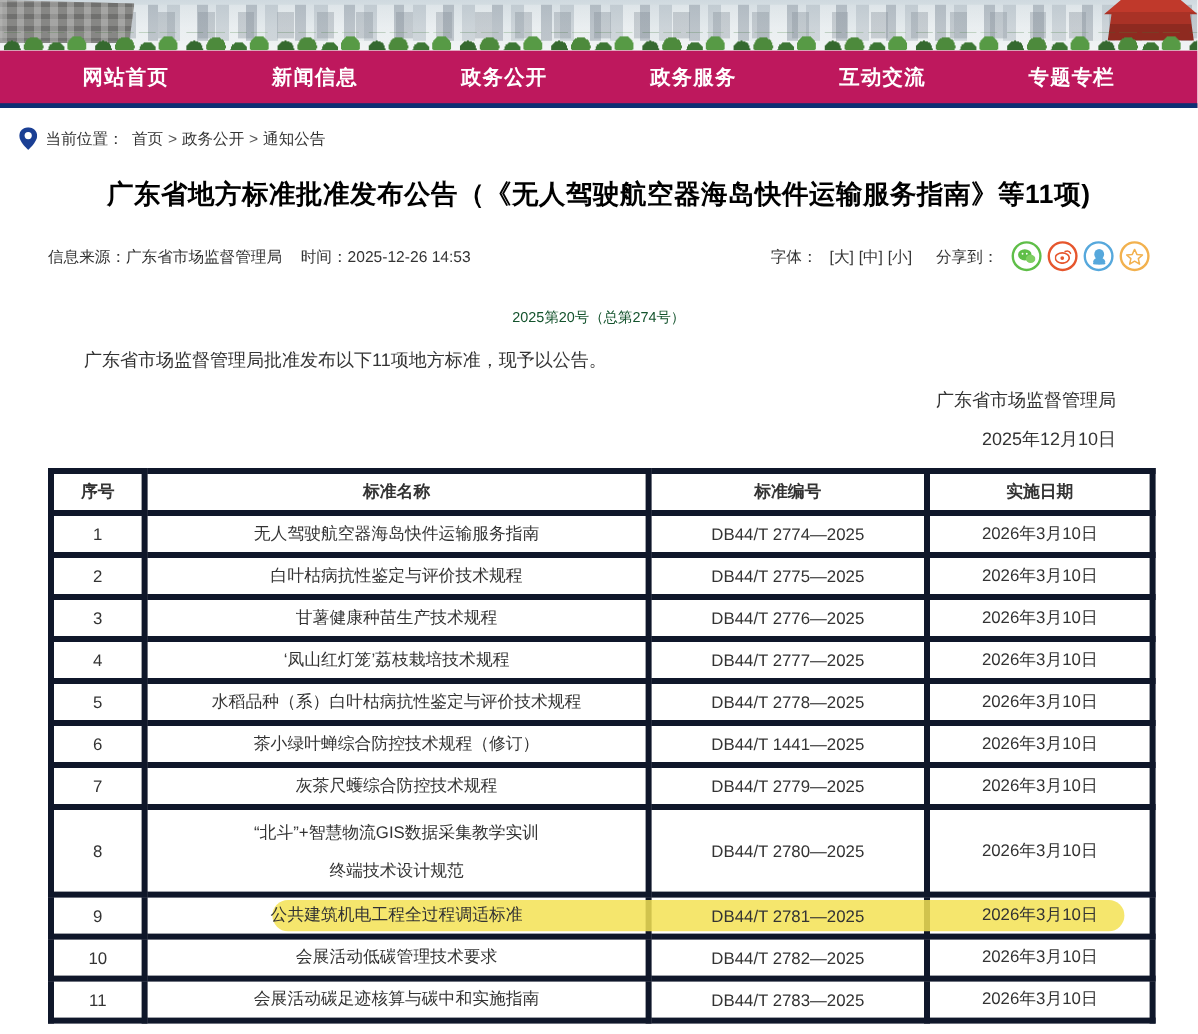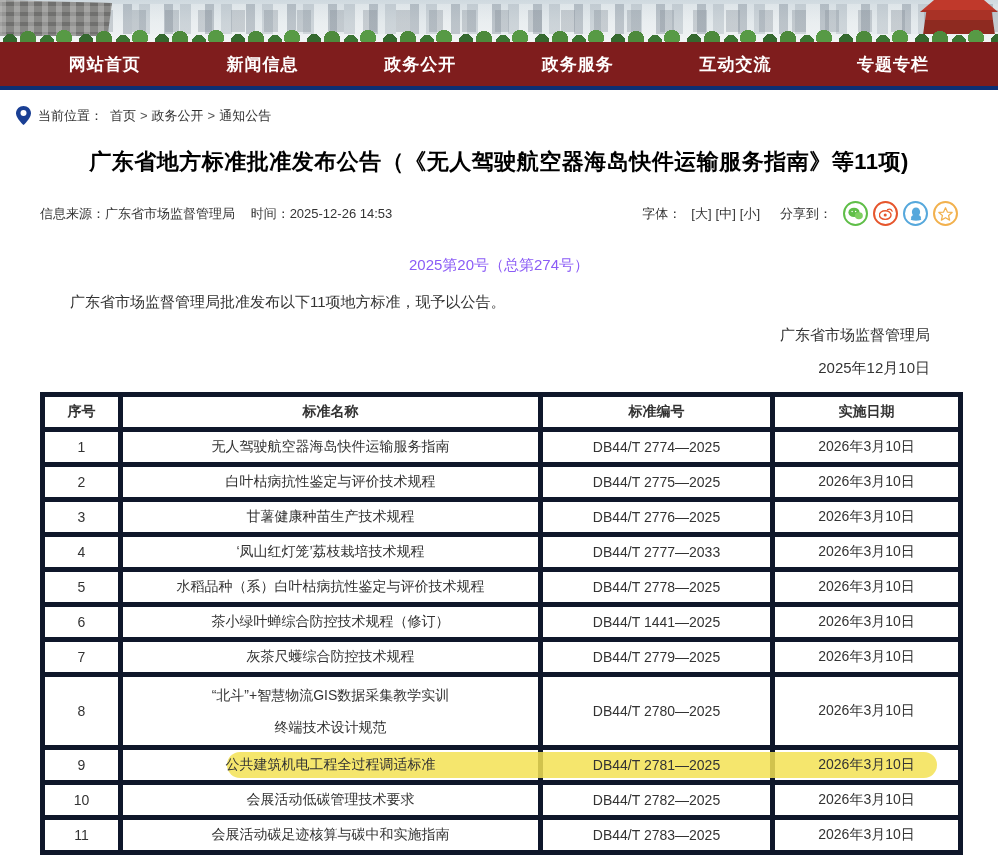--- a/index.html
+++ b/index.html
@@ -27,21 +27,21 @@
       linear-gradient(135deg,#8f8f8d 0 40%, #7c7c7a 40% 100%);
     box-shadow:inset 0 0 0 2px rgba(255,255,255,.12);
     background-image:repeating-linear-gradient(90deg, rgba(255,255,255,.25) 0 6px, transparent 6px 14px),
       repeating-linear-gradient(0deg, rgba(60,60,60,.3) 0 4px, transparent 4px 10px);
     background-color:#878785; clip-path:polygon(0 0,100% 8%,96% 100%,0 100%); }
   .banner .pagoda { position:absolute; right:0; top:0; width:78px; height:34px;
     background:linear-gradient(180deg,#c0392b 0 30%, #a93226 30% 60%, #8e2a20 60% 100%);
     clip-path:polygon(18% 0,82% 0,100% 35%,92% 35%,96% 100%,4% 100%,8% 35%,0 35%); }
 
   
-  .nav { height:48px; background:#7f1d1d; border-bottom:4px solid #0d2f73;
+  .nav { height:48px; background:#be185d; border-bottom:4px solid #0d2f73;
     display:flex; align-items:center; justify-content:space-around; padding:0 26px; }
   .nav-item { color:#fff; font-size:17px; font-weight:600; letter-spacing:1px; cursor:pointer; }
 
   
   .breadcrumb { display:flex; align-items:center; gap:7px; margin:16px 0 0 16px; font-size:13px; color:#333; }
   .breadcrumb .pin { width:15px; height:19px; flex:0 0 auto; }
   .crumb-link { cursor:pointer; }
   .crumb-sep { margin:0 4px; color:#555; }
 
   
@@ -51,21 +51,21 @@
     margin:24px 40px 0; font-size:13px; color:#333; }
   .meta-left .lbl { color:#333; }
   .meta-right { display:flex; align-items:center; gap:6px;margin-left:48px; }
   .font-sizes span { margin-left:4px; cursor:pointer; }
   .share-label { margin-left:14px; }
   .share-circle { width:25px; height:25px; border-radius:50%; border:2px solid;
     display:inline-flex; align-items:center; justify-content:center; margin-left:5px;
     background:#fff; cursor:pointer; }
   .share-circle svg { display:block; }
 
-  .doc-number { text-align:center; font-size:15px; margin-top:30px; color:#8b5cf6; }
+  .doc-number { text-align:center; font-size:12px; margin-top:30px; color:#14532d; }
   .body-par { margin:18px 40px 0; font-size:15px; text-indent:2em; color:#333; }
   .sign-line { text-align:right; margin:14px 68px 0; font-size:15px; color:#333; }
 
   
   table { border-collapse:collapse; margin:14px 0 0 40px; width:918px; table-layout:fixed; }
   th,td { border:5px solid #0f172a; text-align:center; font-size:14px; color:#333;
     height:35px; padding:2px 6px; position:relative; }
   th { font-weight:bold; }
   col.c-no { width:78px; } col.c-name { width:420px; }
   col.c-code { width:232px; } col.c-date { width:188px; }
@@ -182,21 +182,21 @@
       </tr>
       <tr>
         <td><span class="celltext">3</span></td>
         <td><span class="celltext">甘薯健康种苗生产技术规程</span></td>
         <td><span class="celltext">DB44/T 2776—2025</span></td>
         <td><span class="celltext">2026年3月10日</span></td>
       </tr>
       <tr>
         <td><span class="celltext">4</span></td>
         <td><span class="celltext">‘凤山红灯笼’荔枝栽培技术规程</span></td>
-        <td><span class="celltext">DB44/T 2777—2033</span></td>
+        <td><span class="celltext">DB44/T 2777—2025</span></td>
         <td><span class="celltext">2026年3月10日</span></td>
       </tr>
       <tr>
         <td><span class="celltext">5</span></td>
         <td><span class="celltext">水稻品种（系）白叶枯病抗性鉴定与评价技术规程</span></td>
         <td><span class="celltext">DB44/T 2778—2025</span></td>
         <td><span class="celltext">2026年3月10日</span></td>
       </tr>
       <tr>
         <td><span class="celltext">6</span></td>

